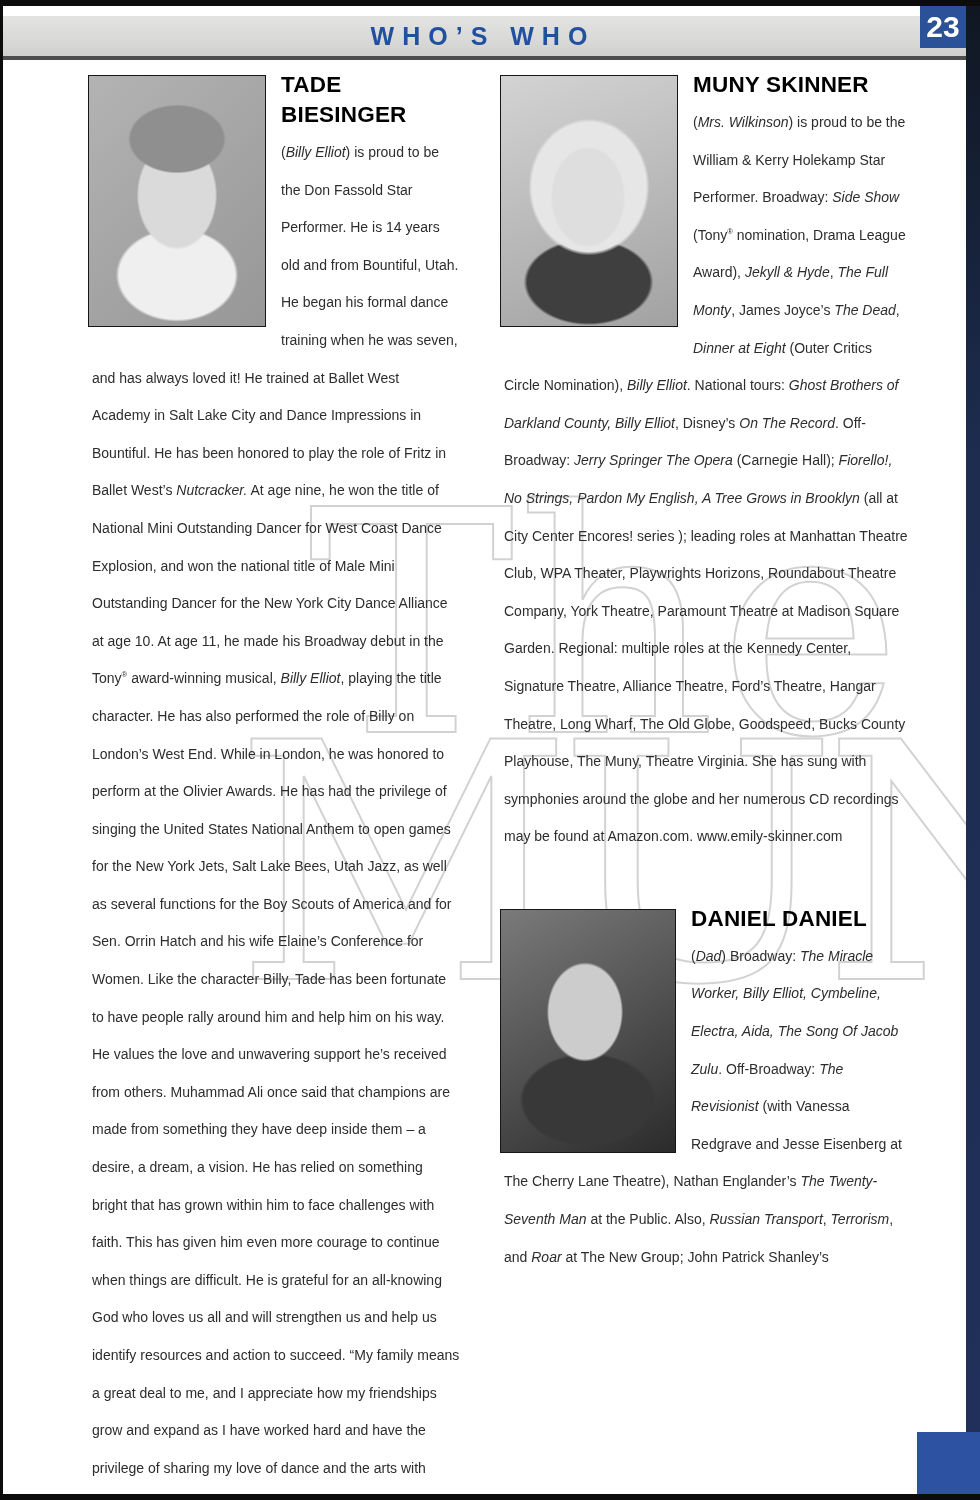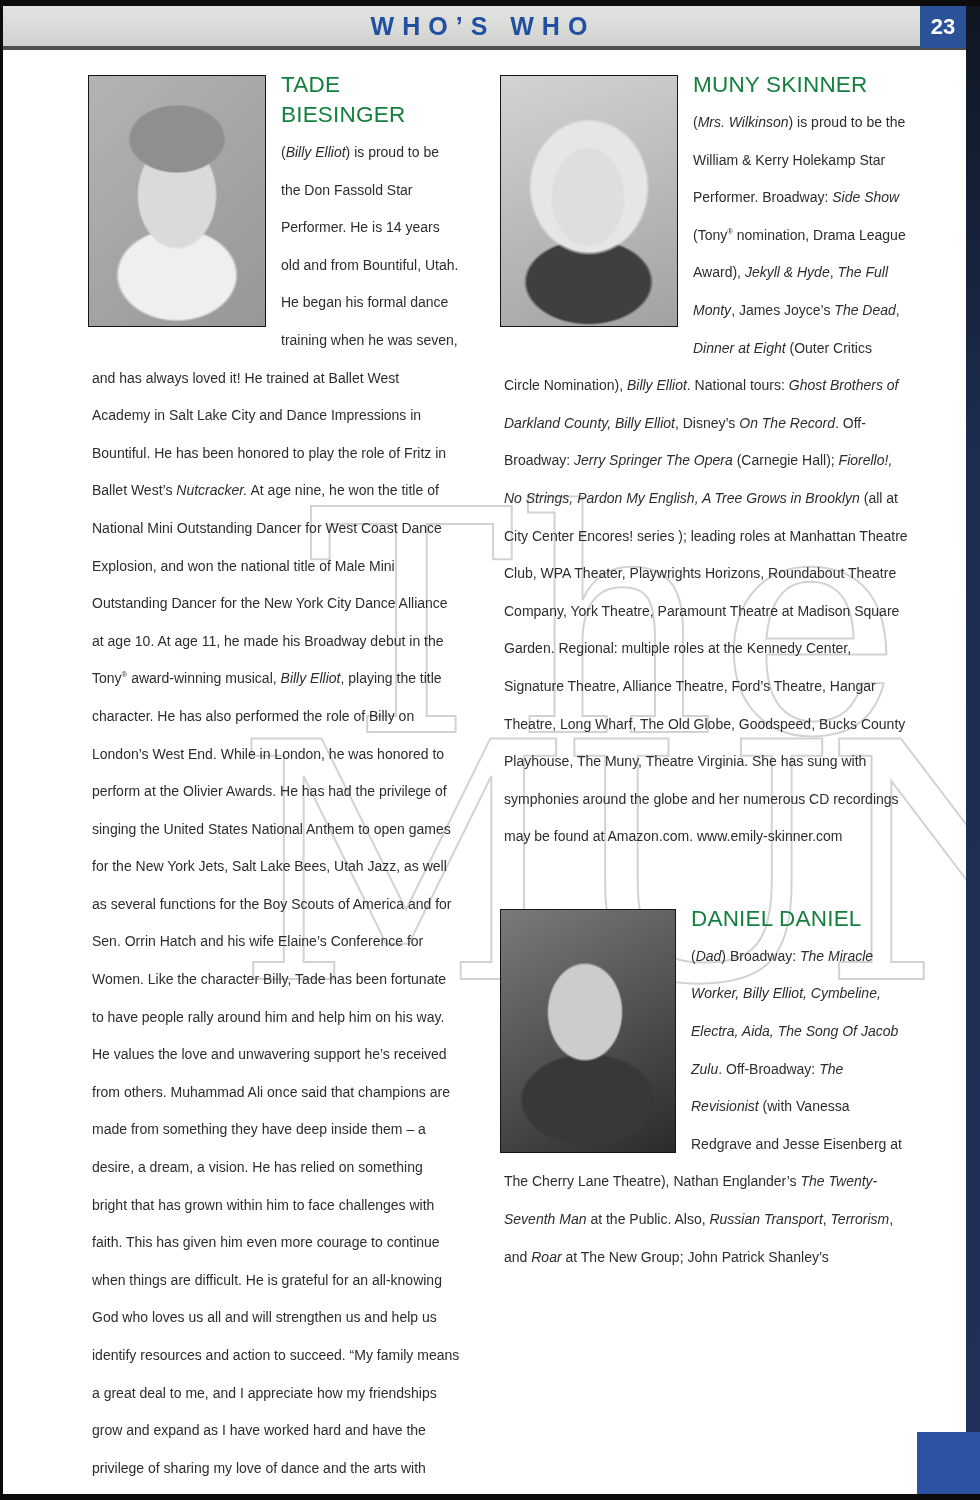--- a/index.html
+++ b/index.html
@@ -11,32 +11,32 @@
   }
   
   .edge-top    { position:absolute; top:0; left:0; width:100%; height:6px; background:#0c0c0c; z-index:6; }
   .edge-left   { position:absolute; top:0; left:0; width:3px; height:100%; background:#0c0c0c; z-index:6; }
   .edge-bottom { position:absolute; bottom:0; left:0; width:100%; height:6px; background:#0c0c0c; z-index:6; }
   .edge-right  { position:absolute; top:0; right:0; width:14px; height:100%; z-index:4;
                  background:linear-gradient(180deg,#101722 0%, #1d2c4f 30%, #20305a 100%); }
 
   
   .header-band {
-    position:absolute; top:6px; left:0; right:14px; height:40px;
+    position:absolute; top:16px; left:0; right:14px; height:40px;
     background:linear-gradient(180deg,#e3e3e2 0%, #d7d7d6 70%, #cfcfce 100%);
     border-bottom:4px solid #4e4e4e;
     display:flex; align-items:center; justify-content:center; z-index:5;
   }
   .header-title {
     margin:0; font-size:25px; font-weight:bold; letter-spacing:8px;
     color:#20509f;
   }
   .page-number-box {
     position:absolute; top:6px; right:14px; width:46px; height:42px;
-    background:#2b5199; color:#ffffff; font-weight:bold; font-size:22px;
+    background:#2b5199; color:#ffffff; font-weight:bold; font-size:30px;
     display:flex; align-items:center; justify-content:center; z-index:7;
   }
   .corner-block {
     position:absolute; right:0; bottom:5px; width:63px; height:63px;
     background:#2c52a1; z-index:5;
   }
 
   
   .watermark { position:absolute; inset:0; z-index:0; pointer-events:none; overflow:hidden; }
   .wm {
@@ -49,22 +49,22 @@
   
   .content { position:absolute; top:70px; left:88px; width:824px; z-index:2;
              display:flex; gap:36px; }
   .col { position:relative; }
   .col-left  { width:376px; }
   .col-right { width:412px; }
 
   .bio { overflow:visible; }
   .bio::after { content:""; display:block; clear:both; }
   .bio-name {
-    margin:0 0 4px 16px; font-size:22.5px; font-weight:normal; letter-spacing:0.2px;
-    color:#15803d; line-height:30px;
+    margin:0 0 4px 16px; font-size:22.5px; font-weight:bold; letter-spacing:0.2px;
+    color:#000000; line-height:30px;
   }
   .bio-text { margin:4px; font-size:14px; line-height:37.6px; color:#2d2d2d; }
   .bio-text i { font-style:italic; }
   .bio-text sup { font-size:0.55em; line-height:0; }
 
   .photo { float:left; border:1px solid #161616; margin:5px 15px 8px 0; }
   .photo-tade { width:176px; height:250px;
     background:
       radial-gradient(closest-side, #8f8f8f 0 68%, rgba(143,143,143,0) 72%) no-repeat 50% 10%/136px 96px,
       radial-gradient(closest-side, #dadada 0 68%, rgba(218,218,218,0) 72%) no-repeat 50% 44%/112px 152px,

